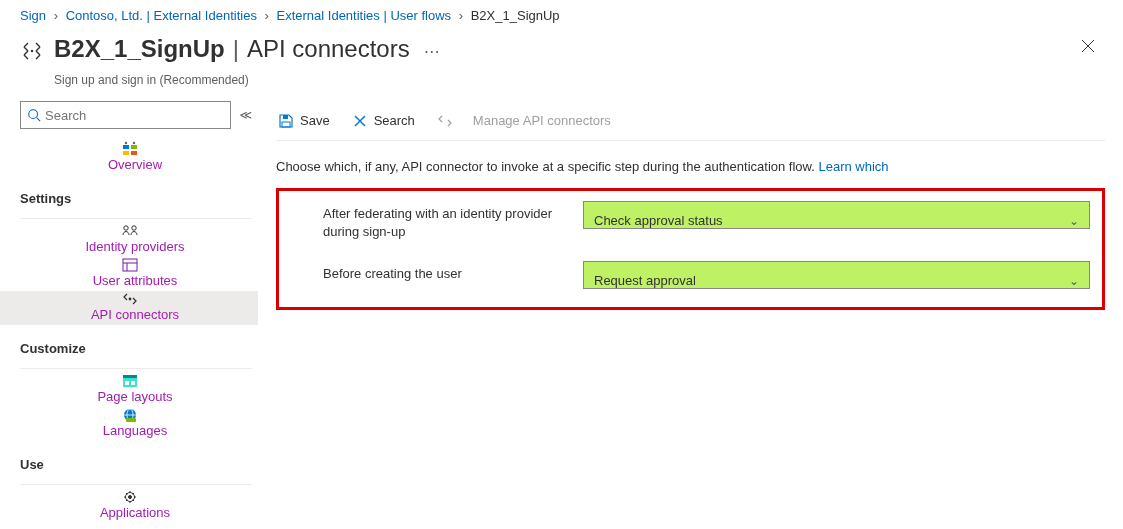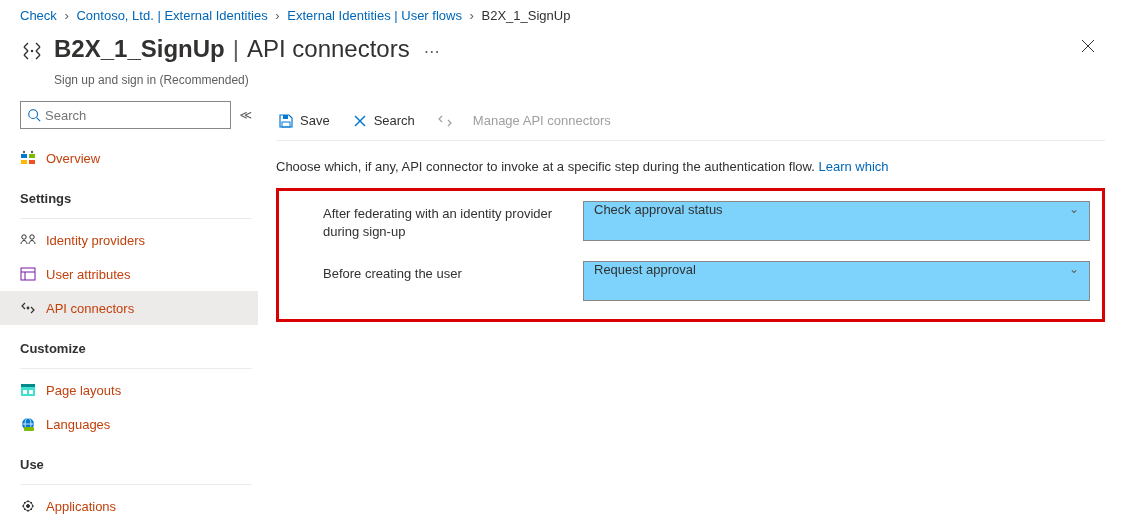--- a/index.html
+++ b/index.html
@@ -62,22 +62,23 @@
     }
     .search-box svg { width: 14px; height: 14px; margin-right: 4px; }
     .collapse-caret { color: #605e5c; cursor: pointer; font-size: 12px; }
     .nav-item {
       display: flex; align-items: center;
       height: 34px;
       padding: 0 8px;
       margin-left: -20px;
       padding-left: 20px;
       cursor: pointer;
-      color: #c2410c;
-      font-size: 13px;
+      color: #a21caf;
+      font-size: 13px;
+      flex-direction: column;
     }
     .nav-item.active { background: #edebe9; }
     .nav-item .nav-icon { width: 16px; height: 16px; margin-right: 10px; flex-shrink: 0; }
     .nav-group-label {
       font-size: 13px; font-weight: 600; color: #323130;
       padding: 16px 0 8px 0;
     }
     .nav-divider { border: none; border-top: 1px solid #edebe9; margin: 4px 0; margin-right: 6px;}
     .main {
       flex: 1;
@@ -118,35 +119,35 @@
       width: 260px;
       font-size: 13px;
       color: #323130;
       padding-right: 10px;
       padding-top: 4px;
       line-height: 1.4;
     }
     .form-select {
       flex: 1;
       border: 1px solid #8a8886;
-      height: 40px;
-      display: flex; align-items: flex-start; justify-content: space-between;
+      height: 28px;
+      display: flex; align-items: flex-end; justify-content: space-between;
       padding: 0 10px;
       font-size: 13px;
       color: #323130;
       cursor: pointer;
-      background: #7dd3fc;
+      background: #bef264;
     }
     .form-select .chev { color: #605e5c; font-size: 12px; }
   </style>
 </head>
 <body>
 
 <div class="breadcrumb">
-  <a>Check</a>
+  <a>Sign</a>
   <span class="sep">›</span>
   <a>Contoso, Ltd. | External Identities</a>
   <span class="sep">›</span>
   <a>External Identities | User flows</a>
   <span class="sep">›</span>
   <span class="current">B2X_1_SignUp</span>
 </div>
 
 <div class="header">
   <span class="header-icon">

